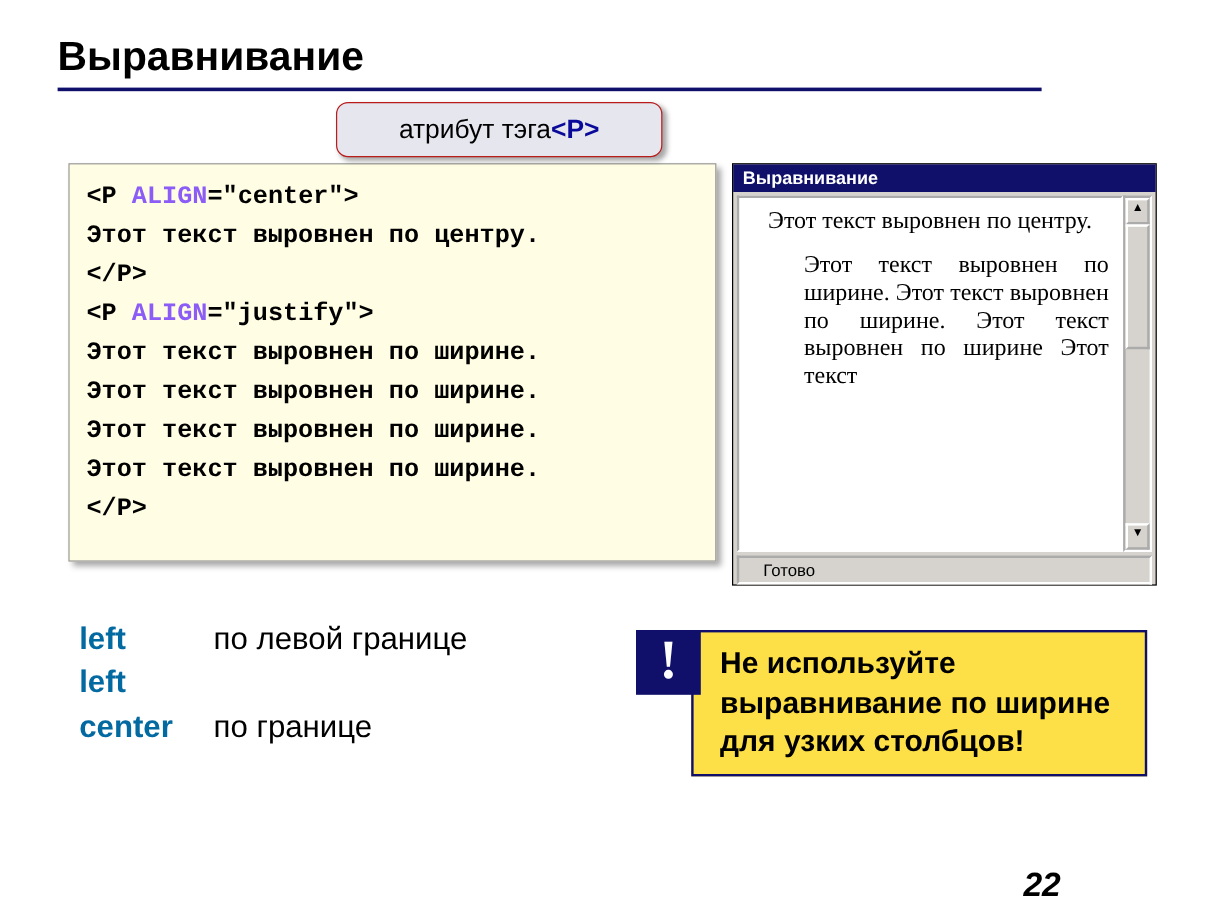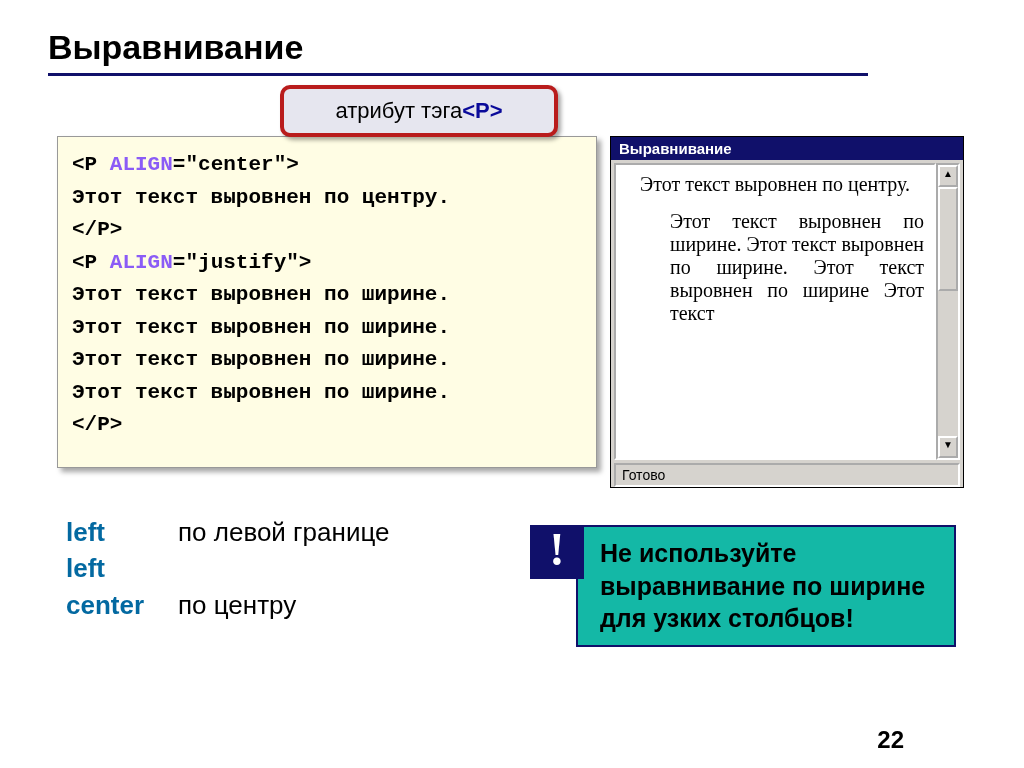--- a/index.html
+++ b/index.html
@@ -27,21 +27,21 @@
     border: none;
     border-top: 3px solid #10106a;
     margin: 0 0 6px 0;
   }
   .callout {
     position: absolute;
     left: 280px;
     top: 85px;
     width: 270px;
     height: 44px;
-    border: 4px solid #b91c1c;
+    border: 1px solid #b91c1c;
     border-radius: 10px;
     background: #e6e6ef;
     box-shadow: 3px 3px 4px rgba(0,0,0,0.35);
     display: flex;
     align-items: center;
     justify-content: center;
     font-size: 22px;
     z-index: 3;
   }
   .callout .p-tag { font-weight: bold; color: #0a0a9a; }
@@ -120,21 +120,21 @@
     height: 100px;
     background: #d6d3ce;
     border: 2px outset #fff;
   }
   .sb-track { flex: 1; }
   .b-status {
     border-top: 1px solid #888;
     background: #d6d3ce;
     font-family: Tahoma, Arial, sans-serif;
     font-size: 14px;
-    padding: 2px 6px;
+    padding: 2px 20px;
     border: 2px inset #fff;
     margin: 0 3px 3px 3px;
   }
   .legend {
     position: absolute;
     left: 66px;
     top: 514px;
     font-size: 26px;
     line-height: 1.4;
   }
@@ -156,34 +156,35 @@
     font-weight: bold;
     text-align: center;
     line-height: 50px;
     margin-right: -8px;
     z-index: 2;
     position: relative;
     font-family: "Times New Roman", serif;
   }
   .warn-box {
     width: 380px;
-    background: #14b8a6;
+    background: #fde047;
     border: 2px solid #10106a;
     padding: 10px 12px 10px 22px;
     font-size: 25px;
     font-weight: bold;
     line-height: 1.3;
     box-sizing: border-box;
   }
   .page-num {
     position: absolute;
-    right: 12px;
+    right: 32px;
     bottom: 14px;
-    font-size: 24px;
-    font-weight: bold;
+    font-size: 28px;
+    font-weight: bold;
+    font-style: italic;
   }
 </style>
 </head>
 <body>
 
 <div class="slide">
 
   <h1 class="title">Выравнивание</h1>
   <hr class="hr">
 
@@ -228,21 +229,21 @@
   <div class="legend">
     <div class="legend-row">
       <span class="k">left</span>
       <span>по левой границе</span>
     </div>
     <div class="legend-row">
       <span class="k">left</span>
     </div>
     <div class="legend-row">
       <span class="k">center</span>
-      <span>по центру</span>
+      <span>по границе</span>
     </div>
   </div>
 
   <div class="warn-wrap">
     <div class="bang">!</div>
     <div class="warn-box">Не используйте выравнивание по ширине для узких столбцов!</div>
   </div>
 
   <div class="page-num">22</div>
 

